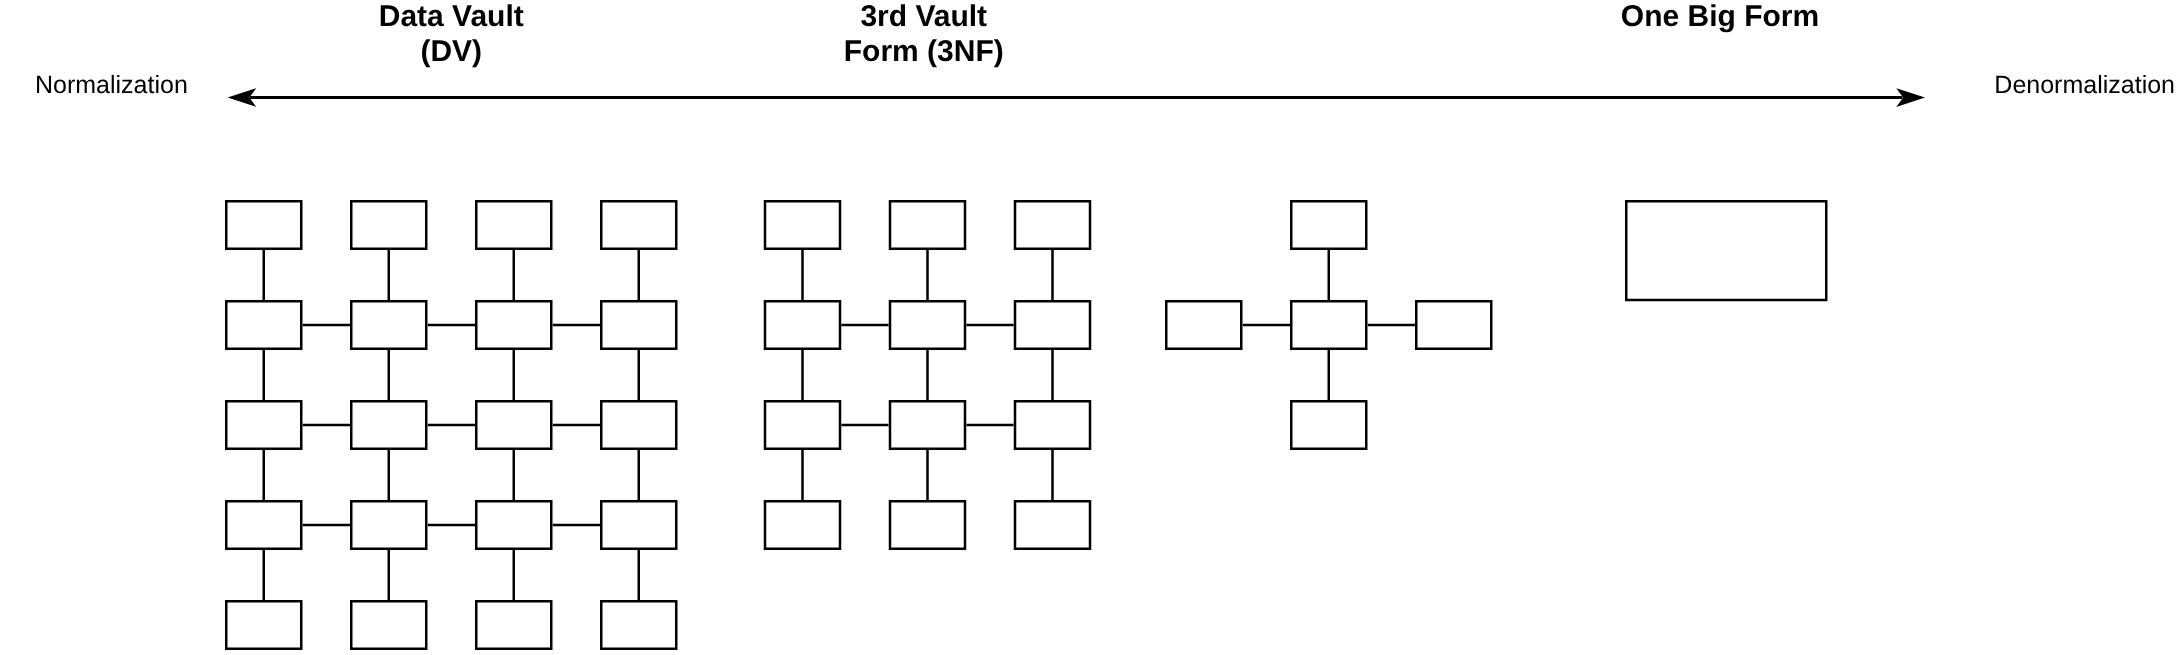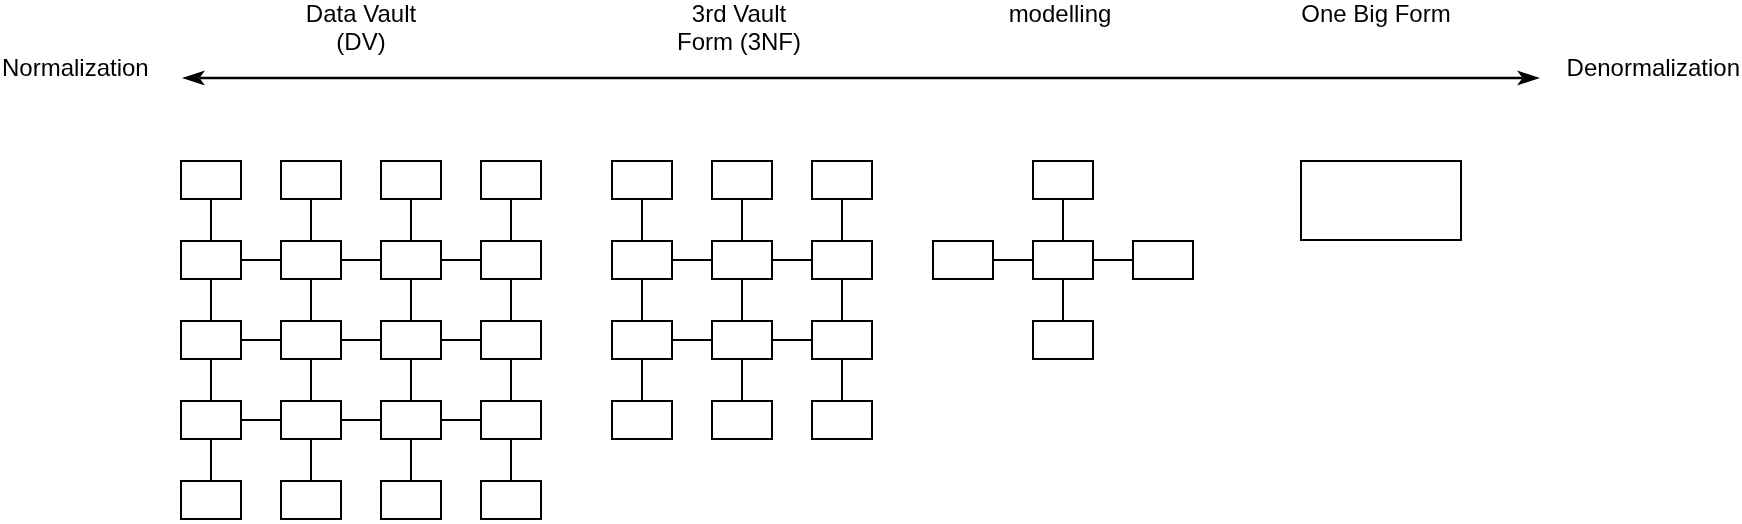--- a/index.html
+++ b/index.html
@@ -13,27 +13,29 @@
     overflow: hidden;
   }
   .approach-title {
     position: absolute;
     top: 0;
     width: 240px;
     text-align: center;
     font-size: 24px;
     line-height: 28px;
     white-space: nowrap;
+    font-weight: bold;
   }
   .axis-label {
     position: absolute;
     top: 54px;
-    font-size: 24px;
+    font-size: 20px;
     line-height: 28px;
     white-space: nowrap;
+    margin-left: 26px;
   }
   #axis-label-left  { left: 2px; }
   #axis-label-right { right: 2px; }
   #axis-arrow {
     position: absolute;
     left: 170px;
     top: 64px;
   }
   .tbox {
     position: absolute;
@@ -67,21 +69,20 @@
     <div>Data Vault</div>
     <div>(DV)</div>
   </div>
 
   <div class="approach-title" style="left:619px">
     <div>3rd Vault</div>
     <div>Form (3NF)</div>
   </div>
 
   <div class="approach-title" style="left:940px">
-    <div>modelling</div>
   </div>
 
   <div class="approach-title" style="left:1256px">
     <div>One Big Form</div>
   </div>
 
   <div id="diagram-layer">
       <div class="tbox" style="left: 180px; top: 160px; width: 62px; height: 40px;"></div>
       <div class="conn" style="left: 210px; top: 200px; width: 2px; height: 40px;"></div>
       <div class="tbox" style="left: 280px; top: 160px; width: 62px; height: 40px;"></div>

